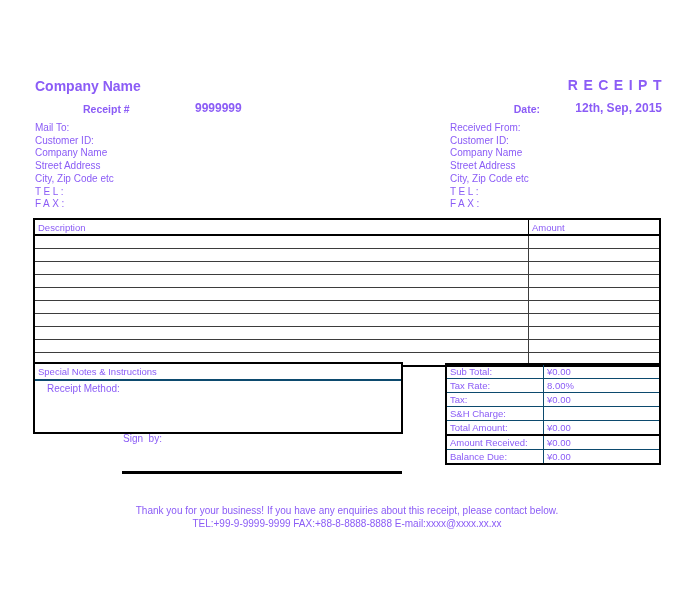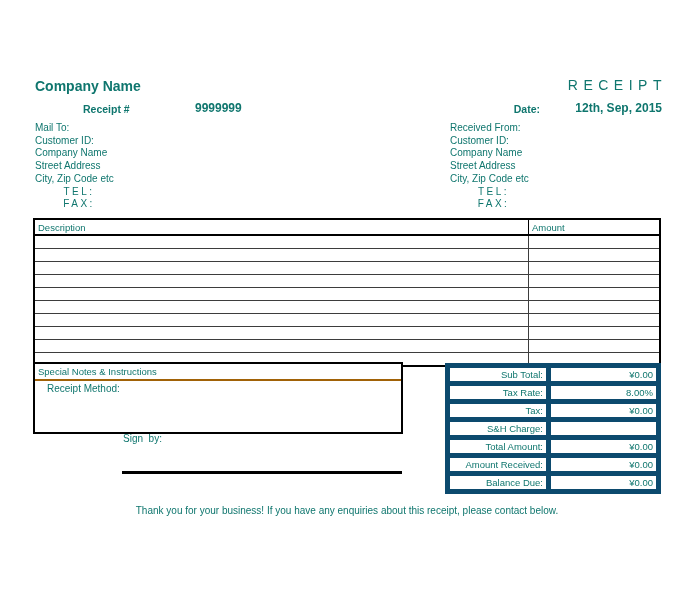--- a/index.html
+++ b/index.html
@@ -1,59 +1,59 @@
 <!DOCTYPE html>
 <html><head>
 <meta charset="utf-8">
 <style>
   html,body { margin:0; padding:0; background:#ffffff; }
   .page {
     position:relative; width:700px; height:600px; background:#ffffff;
-    font-family:"Liberation Sans", sans-serif; color:#0f766e;
+    font-family:"Liberation Sans", sans-serif; color:#8b5cf6;
     overflow:hidden;
   }
   .abs { position:absolute; }
 
   
   .company-name { left:35px; top:78px; font-size:14px; font-weight:bold; white-space:nowrap; }
-  .receipt-title { right:33px; top:77px; font-size:14px; font-weight:normal; letter-spacing:5.5px; white-space:nowrap; }
+  .receipt-title { right:33px; top:77px; font-size:14px; font-weight:bold; letter-spacing:5.5px; white-space:nowrap; }
   .receipt-no-label { left:75px; top:103px; font-size:10.5px; font-weight:bold; white-space:nowrap;padding-left:8px; }
   .receipt-no-value { left:195px; top:101px; font-size:12px; font-weight:bold; white-space:nowrap; }
   .date-label { right:160px; top:103px; font-size:10.5px; font-weight:bold; white-space:nowrap; }
   .date-value { right:38px; top:101px; font-size:12px; font-weight:bold; white-space:nowrap; }
 
   
   .addr-block { top:122px; font-size:10px; line-height:12.7px; }
   .addr-left { left:35px; width:88px; }
   .addr-right { left:450px; width:87px; }
   .addr-block div { white-space:nowrap; }
-  .addr-block .tel-line { text-align:center; letter-spacing:2.5px; }
+  .addr-block .tel-line { text-align:left; letter-spacing:2.5px; }
 
   
   table { border-collapse:collapse; table-layout:fixed; }
   .items { left:33px; top:218px; width:628px; border:2px solid #000; }
   .items th {
     font-size:9.5px; font-weight:normal; text-align:left;
     padding:1px 3px; height:12px; border:1px solid #000; border-bottom:2px solid #000;
     white-space:nowrap; overflow:hidden;
   }
   .items td { height:10px; padding:1px 3px; border:1px solid #3d3d3d; }
   .items .col-amt { width:124px; }
 
   
   .notes-box { left:33px; top:362px; width:366px; border:2px solid #000; background:#fff; }
-  .notes-header { border-bottom:2px solid #a16207; font-size:9.5px; padding:2px 3px 1px 3px; height:12px; white-space:nowrap; }
+  .notes-header { border-bottom:2px solid #0c4a6e; font-size:9.5px; padding:2px 3px 1px 3px; height:12px; white-space:nowrap; }
   .notes-body { height:47px; font-size:10px; padding:2px 12px; }
 
   .sign-label { left:123px; top:433px; font-size:10px; white-space:pre; }
   .signature-line { left:122px; top:471px; width:280px; height:3px; background:#000; }
 
   
   .totals { left:445px; top:363px; width:216px; border:2px solid #000; font-size:9.5px; }
-  .totals td { height:11px; padding:1px 3px; border:5px solid #0c4a6e; text-align:right; white-space:nowrap;margin-top:45px; }
+  .totals td { height:11px; padding:1px 3px; border:1px solid #0c4a6e; white-space:nowrap;margin-top:45px; }
   .totals .t-label { width:90px; }
   .totals tr.strong-sep td { border-bottom:2px solid #000; }
 
   
   .footer { left:33px; top:504px; width:628px; text-align:center; font-size:10px; line-height:13.2px; }
   .footer div { white-space:nowrap; }
 </style>
 </head>
 <body>
 
@@ -176,15 +176,16 @@
       </tr>
       <tr>
         <td class="t-label">Balance Due:</td>
         <td>¥0.00</td>
       </tr>
     </tbody>
   </table>
 
   <div class="abs footer">
     <div>Thank you for your business! If you have any enquiries about this receipt, please contact below.</div>
+    <div>TEL:+99-9-9999-9999 FAX:+88-8-8888-8888 E-mail:xxxx@xxxx.xx.xx</div>
   </div>
 
 </div>
 
 </body></html>

